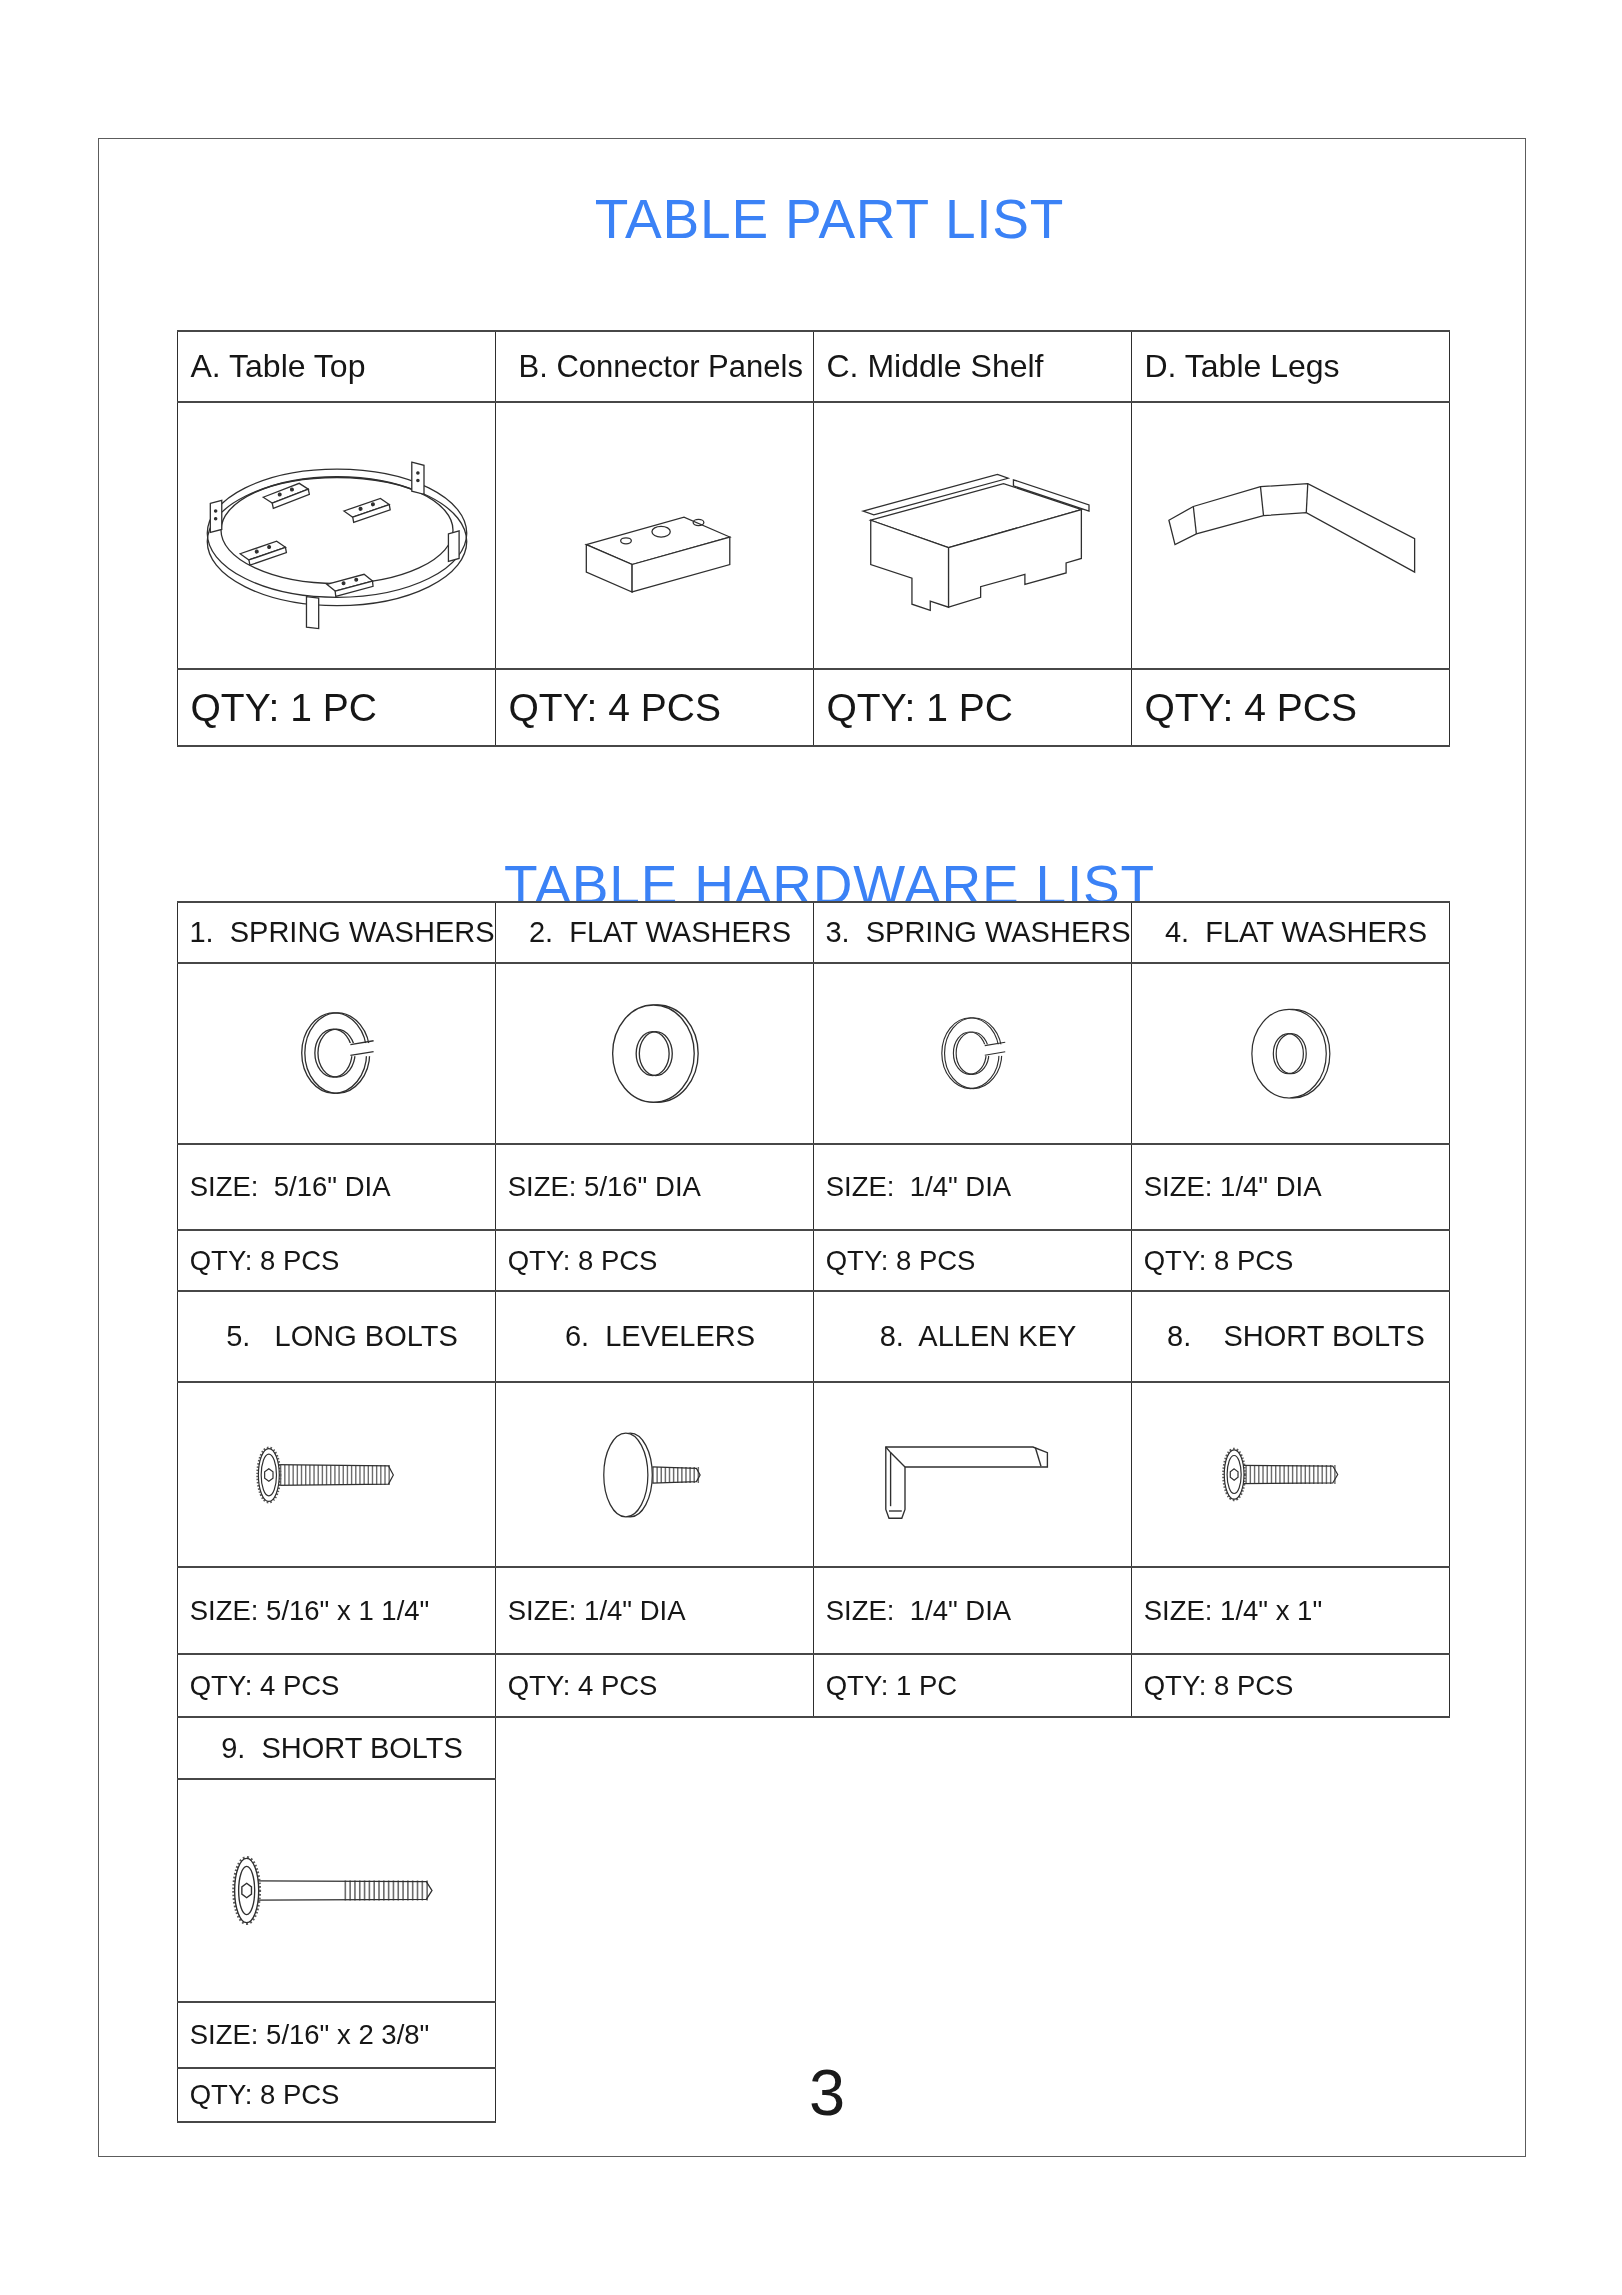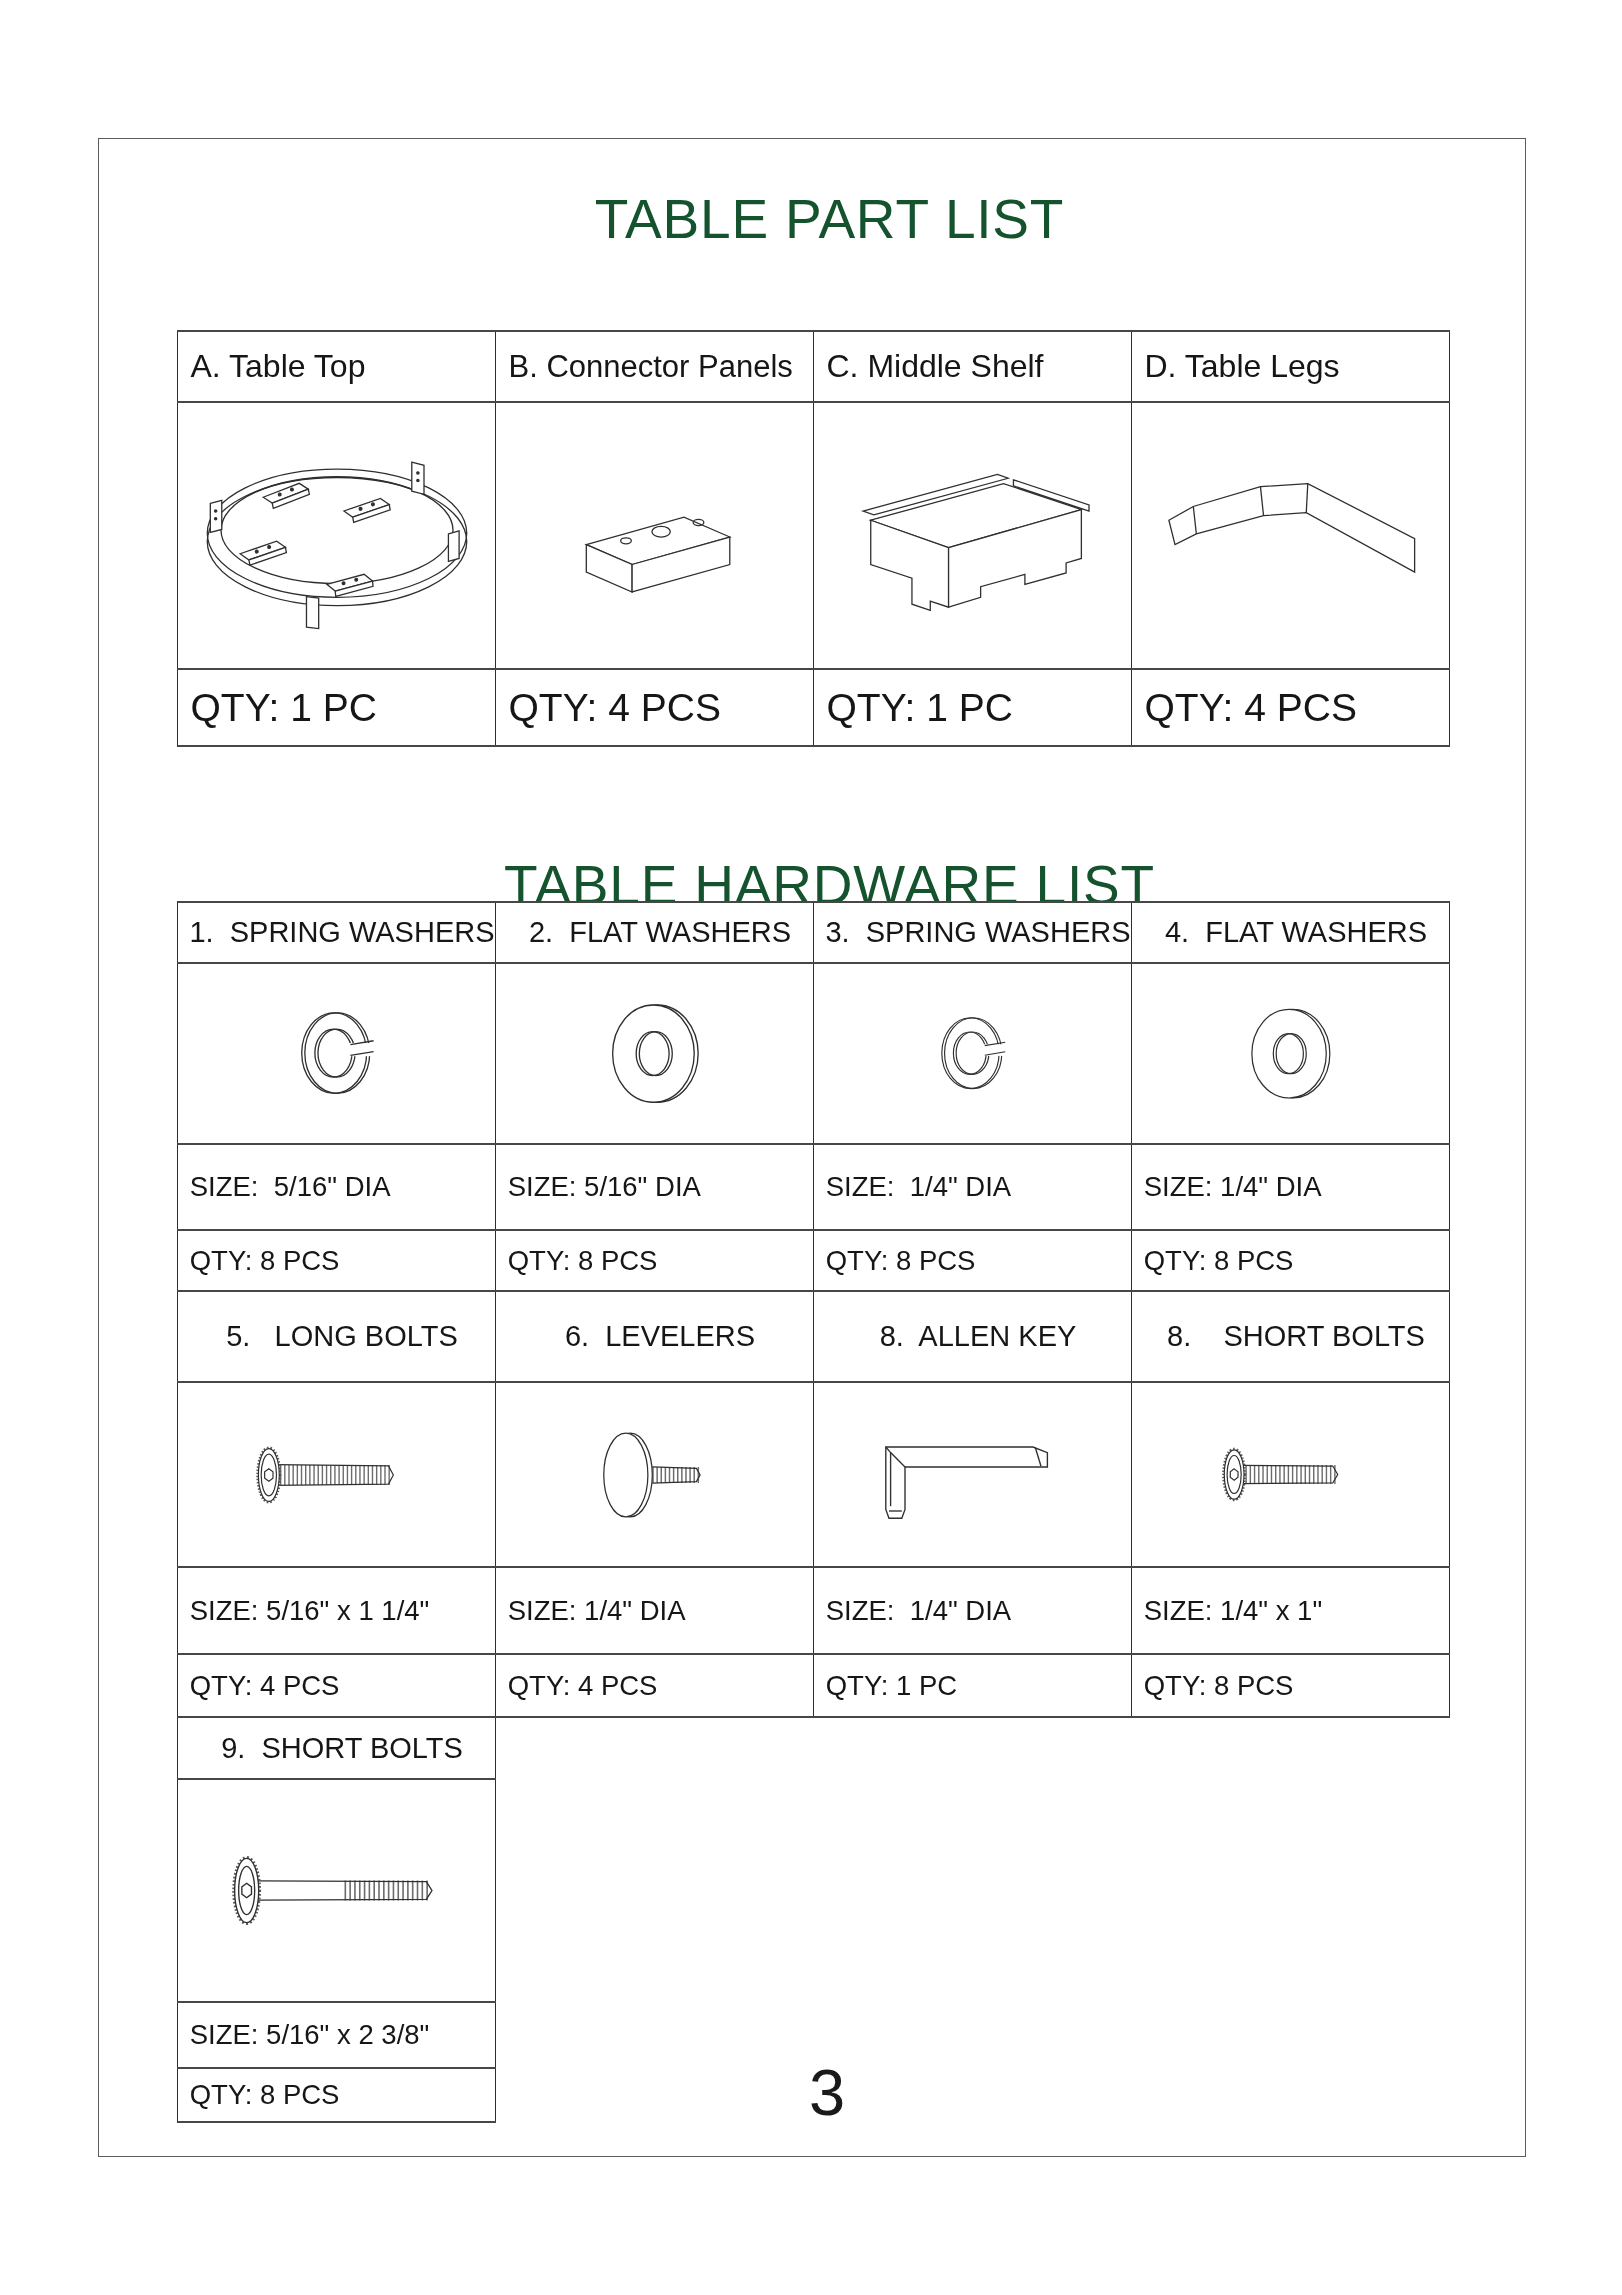--- a/index.html
+++ b/index.html
@@ -7,40 +7,40 @@
   body {
     width:1623px; height:2295px; position:relative;
     font-family:"Liberation Sans", sans-serif; color:#161616;
   }
   .sheet {
     position:absolute; left:98px; top:138px; width:1428px; height:2019px;
     border:1.7px solid #5c5c5c; background:#ffffff;
   }
   .doc-title {
     position:absolute; left:0; right:0; text-align:center;
-    font-size:55px; font-weight:400; color:#14532d; letter-spacing:0.8px;
+    font-size:55px; font-weight:400; color:#3b82f6; letter-spacing:0.8px;
     text-indent:35px; white-space:pre;
   }
   .t-parts    { top:48px; }
   .t-hardware { top:667px;margin-top:47px; }
 
   table { border-collapse:collapse; table-layout:fixed; position:absolute; background:#fff; }
   td {
     border:1.7px solid #2e2e2e;
     border-top:2.5px solid #474747;
     border-bottom:2.5px solid #474747;
     padding:0; overflow:hidden; vertical-align:middle;
   }
   td.empty { border:none; }
 
   .pre { white-space:pre; display:block; padding-left:12.5px; }
 
   
   .p-hdr  .pre { font-size:32px; }
-  .p-hdr-sm .pre { font-size:31px; }
+  .p-hdr-sm .pre { font-size:31px;text-align:center; }
   .p-qty  .pre { font-size:39px; }
 
   
   .h-hdr .pre { font-size:29px; padding-left:11px;text-align:center; }
   .h-txt .pre { font-size:27.5px; padding-left:11.7px; }
 
   .ic { text-align:center; vertical-align:middle; }
   .ic svg { display:inline-block; vertical-align:middle; }
   svg .ln { fill:none; stroke:#2f2f2f; stroke-width:1.7; }
   svg .wh { fill:#ffffff; stroke:#2f2f2f; stroke-width:1.7; }

